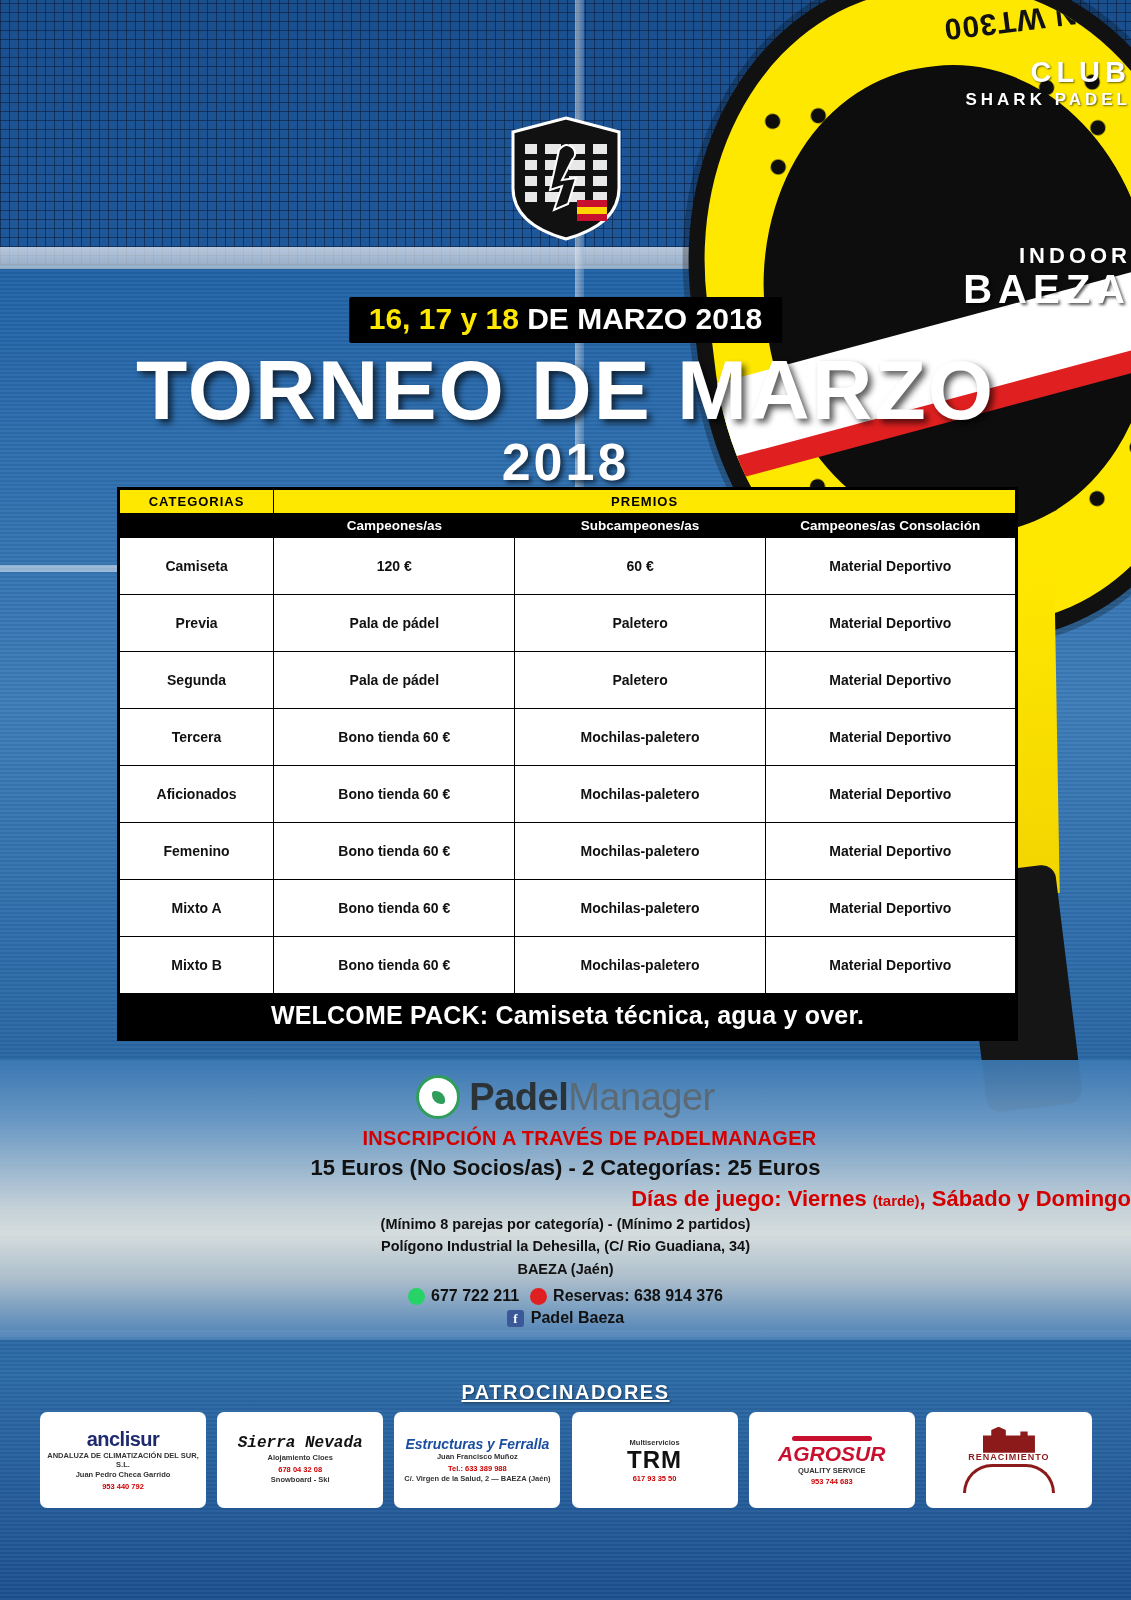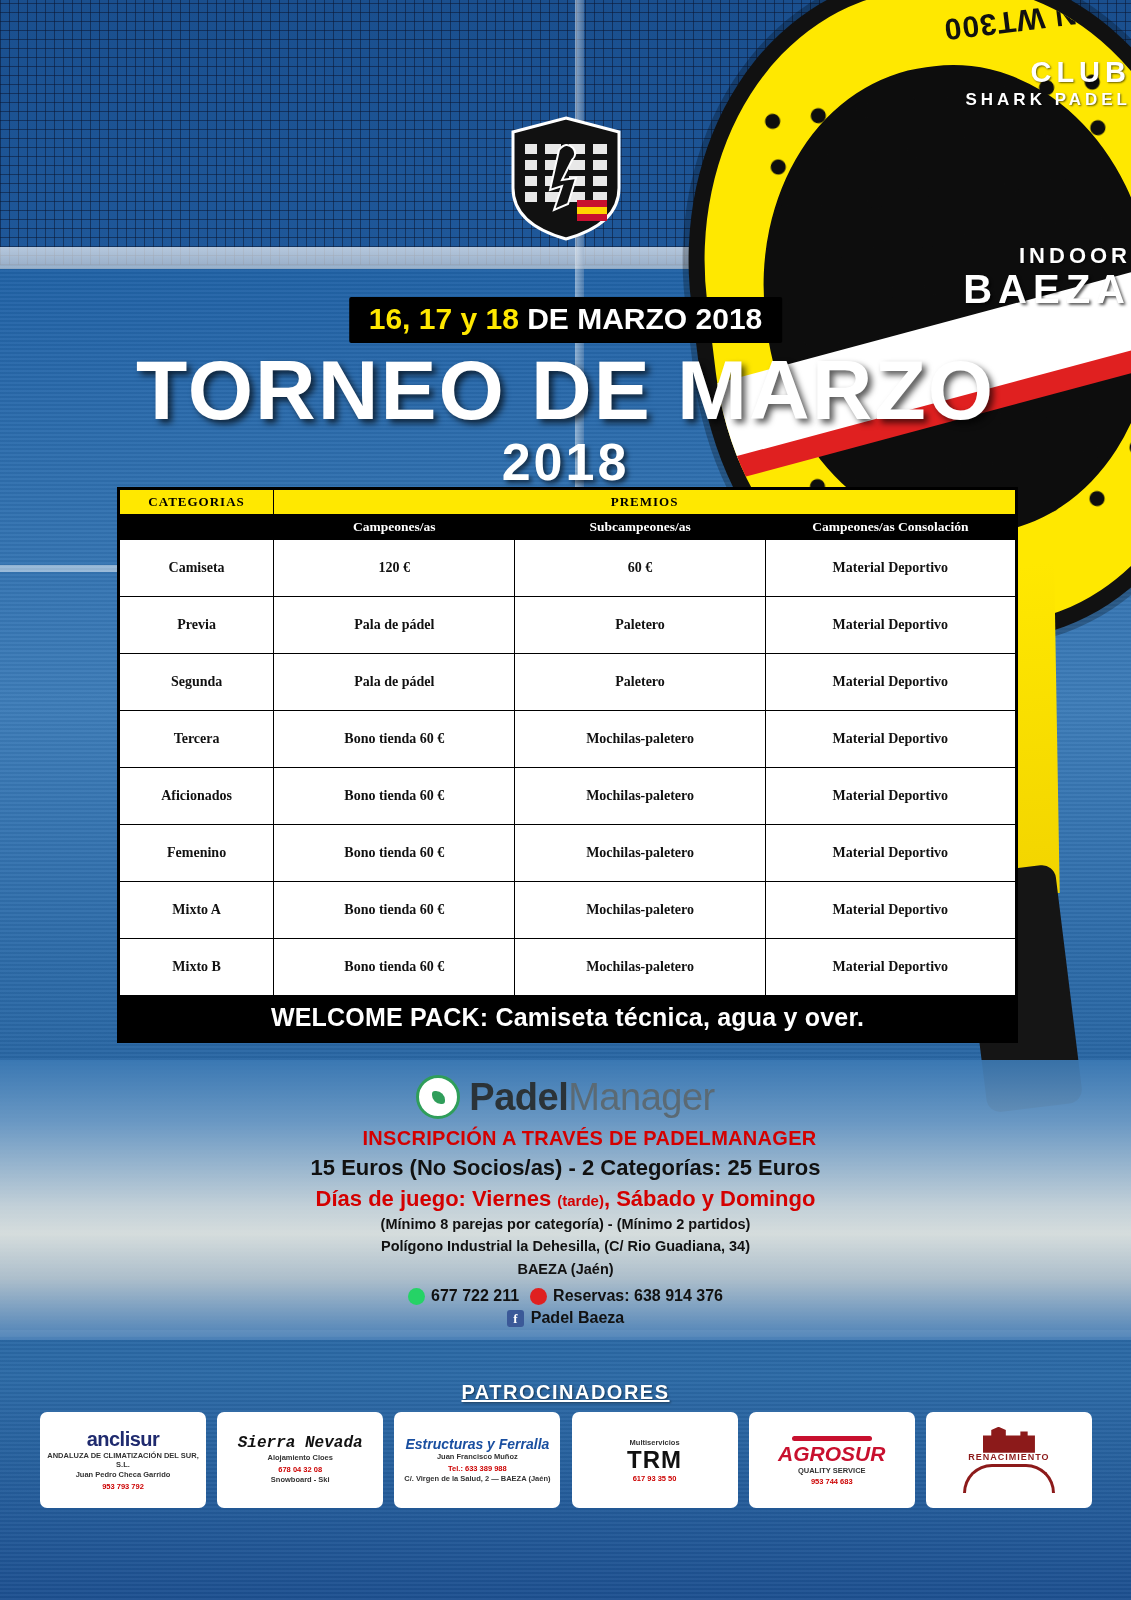--- a/index.html
+++ b/index.html
@@ -235,21 +235,20 @@
     background: #fff;
   }
   table.prizes {
     border-collapse: collapse;
     width: 100%;
     table-layout: fixed;
   }
   table.prizes td, table.prizes th {
     border: 1px solid #000;
     text-align: center;
-    font-family: Liberation Serif, serif;
   }
   .hdr-yellow {
     background: #ffe800;
     color: #000;
     font-size: 13px;
     font-weight: 800;
     letter-spacing: 1px;
     padding: 4px 0;
   }
   .hdr-black {
@@ -332,20 +331,21 @@
     color: #111;
     font-size: 22px;
     font-weight: 800;
     line-height: 1.25;
   }
   .info-days {
     color: #d40000;
     font-size: 22px;
     font-weight: 800;
     margin-top: 4px;
+    text-align: right;
   }
   .info-days small { font-size: 15px; }
   .info-small {
     color: #111;
     font-size: 14.5px;
     font-weight: 700;
     line-height: 1.35;
     margin-top: 3px;
   }
   .contact-row {
@@ -614,21 +614,21 @@
     </div>
   </div>
 
   <div class="sponsors-title">PATROCINADORES</div>
   <div class="sponsors">
 
     <div class="sponsor sp-anclisur">
       <div class="sp-name">anclisur</div>
       <div class="sp-sub">ANDALUZA DE CLIMATIZACIÓN DEL SUR, S.L.</div>
       <div class="sp-sub">Juan Pedro Checa Garrido</div>
-      <div class="sp-phone">953 793 792</div>
+      <div class="sp-phone">953 440 792</div>
     </div>
 
     <div class="sponsor sp-sierra">
       <div class="sp-name">Sierra Nevada</div>
       <div class="sp-sub">Alojamiento Cloes</div>
       <div class="sp-phone">678 04 32 08</div>
       <div class="sp-sub">Snowboard - Ski</div>
     </div>
 
     <div class="sponsor sp-estruct">

